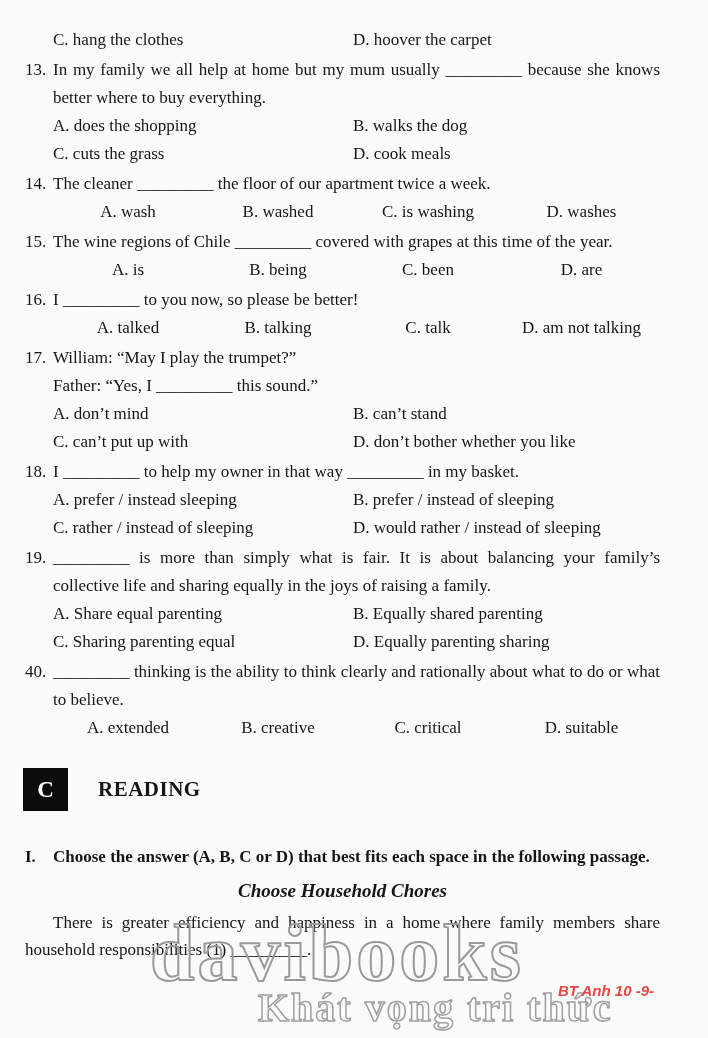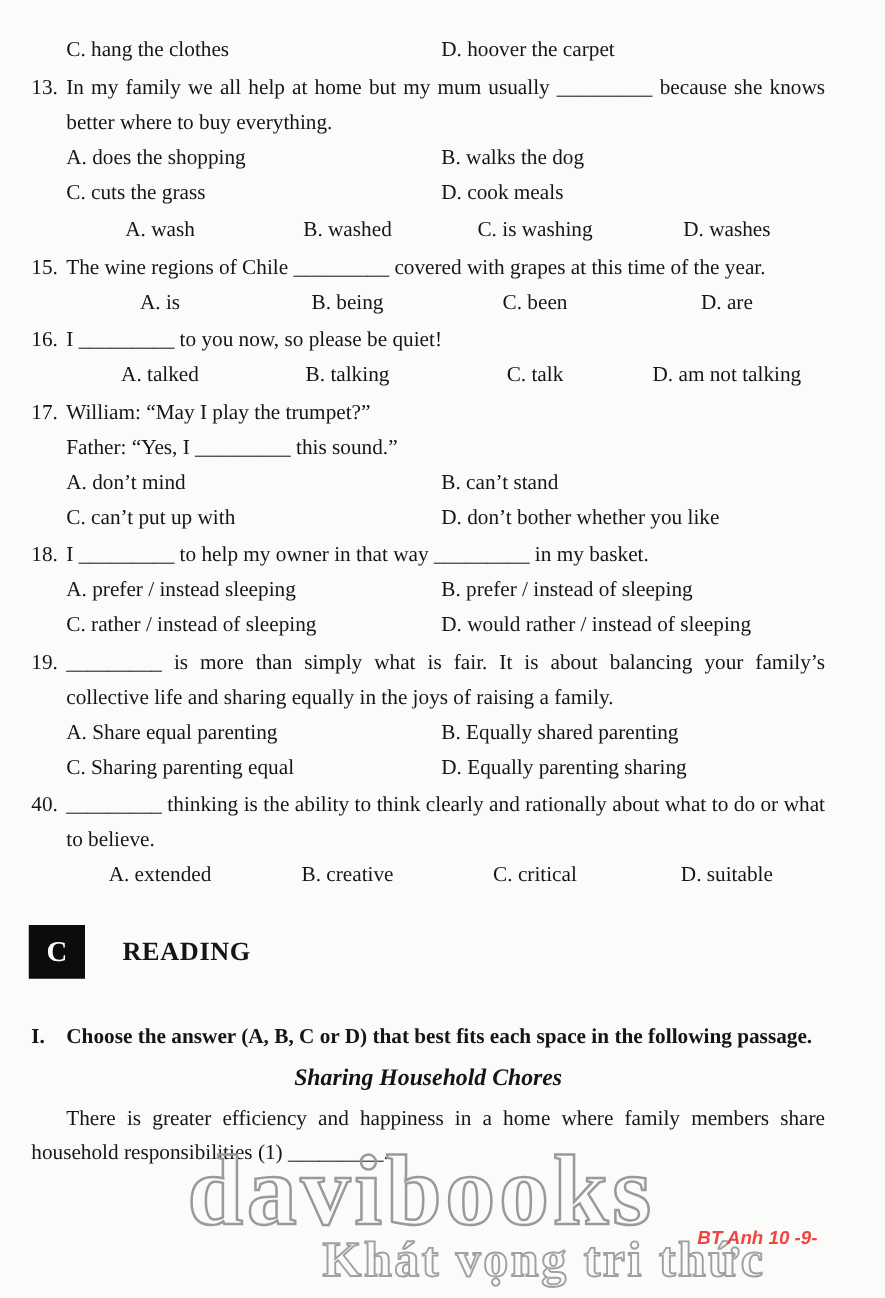--- a/index.html
+++ b/index.html
@@ -148,40 +148,41 @@
       <span class="opt">A. does the shopping</span>
       <span class="opt">B. walks the dog</span>
     </div>
     <div class="opts opts2">
       <span class="opt">C. cuts the grass</span>
       <span class="opt">D. cook meals</span>
     </div>
   </div>
 
   <div class="question">
+    <div class="q-text"><span class="q-num">14.</span><span>The cleaner _________ the floor of our apartment twice a week.</span></div>
     <div class="opts opts4">
       <span class="opt">A. wash</span>
       <span class="opt">B. washed</span>
       <span class="opt">C. is washing</span>
       <span class="opt">D. washes</span>
     </div>
   </div>
 
   <div class="question">
     <div class="q-text"><span class="q-num">15.</span><span>The wine regions of Chile _________ covered with grapes at this time of the year.</span></div>
     <div class="opts opts4">
       <span class="opt">A. is</span>
       <span class="opt">B. being</span>
       <span class="opt">C. been</span>
       <span class="opt">D. are</span>
     </div>
   </div>
 
   <div class="question">
-    <div class="q-text"><span class="q-num">16.</span><span>I _________ to you now, so please be quiet!</span></div>
+    <div class="q-text"><span class="q-num">16.</span><span>I _________ to you now, so please be better!</span></div>
     <div class="opts opts4">
       <span class="opt">A. talked</span>
       <span class="opt">B. talking</span>
       <span class="opt">C. talk</span>
       <span class="opt">D. am not talking</span>
     </div>
   </div>
 
   <div class="question">
     <div class="q-text"><span class="q-num">17.</span><span>William: “May I play the trumpet?”</span></div>
@@ -230,21 +231,21 @@
     </div>
   </div>
 
   <div class="section-head">
     <div class="section-badge">C</div>
     <div class="section-title">READING</div>
   </div>
 
   <div class="instruction"><span class="q-num">I.</span><span>Choose the answer (A, B, C or D) that best fits each space in the following passage.</span></div>
 
-  <div class="passage-title">Sharing Household Chores</div>
+  <div class="passage-title">Choose Household Chores</div>
 
   <div class="passage">There is greater efficiency and happiness in a home where family members share household responsibilities (1) _________.</div>
 
 </div>
 
 <div class="wm wm1">davibooks</div>
 <div class="wm wm2">Khát vọng tri thức</div>
 
 <div class="footer">BT Anh 10 -9-</div>
 

